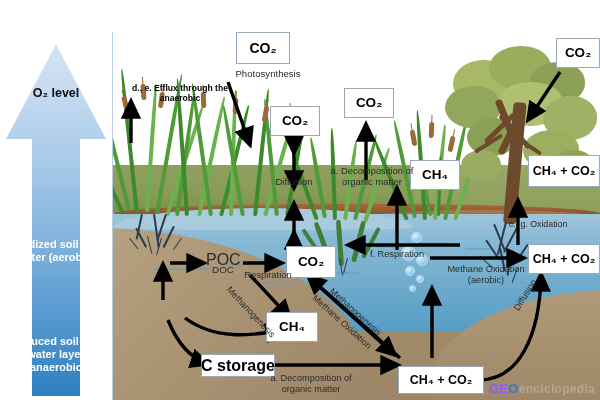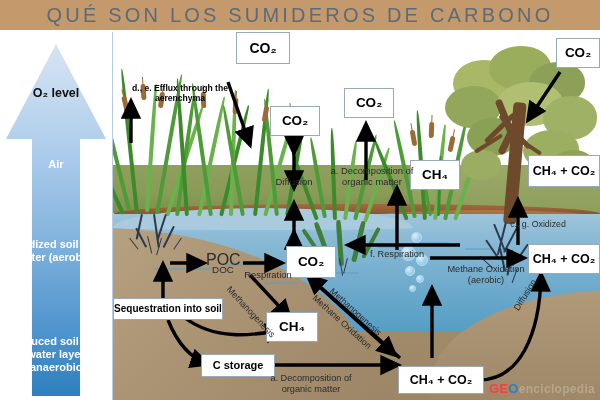--- a/index.html
+++ b/index.html
@@ -115,37 +115,33 @@
   
   .lab{position:absolute;color:#2b2b2b;font-size:9.5px;text-align:center;line-height:1.22;white-space:nowrap;}
   .lab.b{font-weight:bold;color:#000;}
   .rot{transform-origin:left top;}
 
   
   #arrows{position:absolute;left:0;top:0;width:600px;height:400px;pointer-events:none;}
 
   
   #wm{position:absolute;right:6px;bottom:4px;font-size:13px;font-weight:bold;letter-spacing:.3px;}
-  #wm .g{color:#ef4444;}
+  #wm .g{color:#8b5cf6;}
   #wm .o{color:#2b7fc4;}
   #wm .e{color:#b6a68c;font-weight:bold;font-size:12px;}
 </style>
 </head>
 <body>
 
 <div id="root">
 
-  <div id="titlebar">
-    <div id="title">QUÉ SON LOS SUMIDEROS DE CARBONO</div>
-  </div>
 
   <div id="o2col">
     <div id="o2arrow"></div>
     <div class="o2lab" id="o2-title">O₂ level</div>
-    <div class="o2lab" id="o2-air">Air</div>
     <div class="o2lab" id="o2-ox">
       <span>Oxidized soil and water (aerobic)</span>
     </div>
     <div class="o2lab" id="o2-red">
       <span>Reduced soil and water layer (anaerobic)</span>
     </div>
   </div>
 
   <div id="scene">
     <div id="sky"></div>
@@ -373,42 +369,40 @@
   </div>
 
   <div class="box" style="left:286px;top:246px;width:48px;height:30px;font-size:13.5px;">
     <span>CO₂</span>
   </div>
 
   <div class="box" style="left:266px;top:312px;width:50px;height:28px;font-size:13.5px;">
     <span>CH₄</span>
   </div>
 
-  <div class="box" style="left:113px;top:298px;width:108px;height:20px;font-size:10px;">
-    <span>Sequestration into soil</span>
-  </div>
-
-  <div class="box" style="left:201px;top:354px;width:72px;height:21px;font-size:11px;">
+
+  <div class="box" style="left:201px;top:354px;width:72px;height:21px;font-size:16px;">
     <span>C storage</span>
   </div>
 
   <div class="box" style="left:398px;top:366px;width:84px;height:26px;font-size:12.5px;">
     <span>CH₄ + CO₂</span>
   </div>
 
-  <div class="lab b" style="left:118px;top:83px;width:124px;white-space:normal;font-size:8.6px;">d., e. Efflux through the aerenchyma</div>
-
+  <div class="lab b" style="left:118px;top:83px;width:124px;white-space:normal;font-size:8.6px;">d., e. Efflux through the anaerobic</div>
+
+  <div class="lab" style="left:218px;top:68px;width:100px;font-size:9.6px;">Photosynthesis</div>
 
   <div class="lab" style="left:267px;top:176px;width:54px;font-size:9.6px;">Diffusion</div>
 
   <div class="lab" style="left:322px;top:165px;width:100px;white-space:normal;font-size:9.4px;">a. Decomposition of organic matter</div>
 
   <div class="lab" style="left:364px;top:249px;width:66px;font-size:9.2px;">f. Respiration</div>
 
-  <div class="lab" style="left:494px;top:219px;width:88px;font-size:8.8px;">c., g. Oxidized</div>
+  <div class="lab" style="left:494px;top:219px;width:88px;font-size:8.8px;">c., g. Oxidation</div>
 
   <div class="lab" style="left:434px;top:264px;width:104px;white-space:normal;font-size:9.2px;">Methane Oxidation (aerobic)</div>
 
   <div class="lab rot" style="left:506px;top:316px;width:56px;font-size:9px;transform:rotate(-58deg);">Diffusion</div>
 
   <div class="lab" style="left:206px;top:250px;width:34px;font-size:16px;">POC</div>
   <div class="lab" style="left:206px;top:264px;width:34px;font-size:9.8px;">DOC</div>
   <div class="lab" style="left:238px;top:269px;width:60px;font-size:9.4px;">Respiration</div>
 
   <div class="lab rot" style="left:228px;top:280px;width:78px;font-size:9px;transform:rotate(47deg);">Methanogenesis</div>

